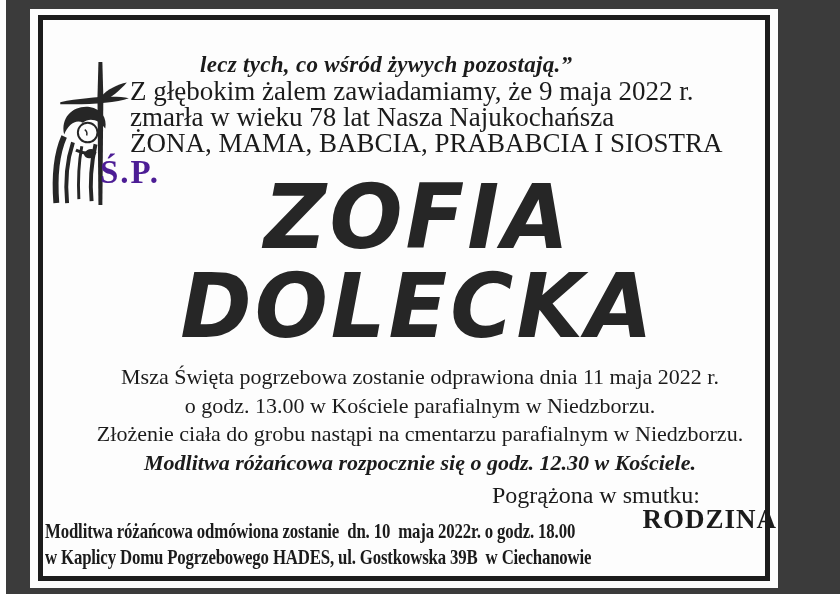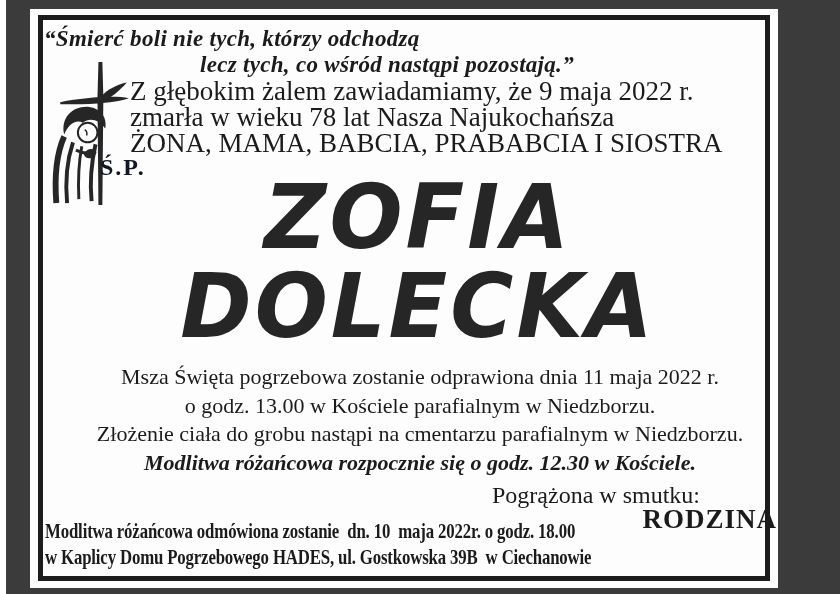--- a/index.html
+++ b/index.html
@@ -15,32 +15,31 @@
   .name{left:43px;width:722px;padding-left:28px;box-sizing:border-box;text-align:center;
         font-family:"DejaVu Sans", sans-serif;font-weight:bold;font-style:italic;
         font-size:86px;line-height:86px;letter-spacing:3px;color:#262626;
         transform:scaleY(1.04);transform-origin:center top;}
   .fun{left:63px;width:714px;text-align:center;font-size:22px;line-height:28.5px;}
   .fun .bi{font-weight:bold;font-style:italic;}
   .mourn1{left:400px;width:300px;text-align:right;font-size:24px;}
   .mourn2{left:500px;width:277px;text-align:right;font-size:27px;font-weight:bold;letter-spacing:1px;}
   .rosary{left:45px;font-size:21px;font-weight:bold;white-space:pre;
           transform:scaleX(0.80);transform-origin:left top;letter-spacing:-0.2px;}
-  .sp{font-size:24px;font-weight:bold;letter-spacing:2px;color:#0f172a;}
+  .sp{font-size:33px;font-weight:bold;letter-spacing:2px;color:#4c1d95;}
 </style>
 </head>
 <body>
 
 <div class="page">
   <div class="band"></div>
   <div class="mat"></div>
   <div class="frame"></div>
 
-  <div class="abs quote" style="left:44px;top:26px;">“Śmierć boli nie tych, którzy odchodzą</div>
-  <div class="abs quote" style="left:200px;top:52px;">lecz tych, co wśród nastąpi pozostają.”</div>
+  <div class="abs quote" style="left:200px;top:52px;">lecz tych, co wśród żywych pozostają.”</div>
 
   <div class="abs" style="left:45px;top:62px;width:150px;height:145px;">
     <svg viewBox="0 0 150 148" width="150" height="145" aria-hidden="true">
       <path d="M53,0 L57,0 L58,36 L57,146 L53,146 L52,36 Z" fill="#262626"></path>
       <path d="M14,41 C40,36 70,34 84,37 C70,42 40,44 14,43 Z" fill="#262626"></path>
       <path d="M55,36 C62,28 72,23 82,21 C74,30 66,36 59,40 Z" fill="#262626"></path>
       <path d="M18,74 C14,56 28,44 44,46 C56,48 62,57 60,68 C54,59 44,56 37,62 C30,58 22,64 18,74 Z" fill="#262626"></path>
       <circle cx="42" cy="72" r="10" fill="#fdfdfd" stroke="#262626" stroke-width="2"></circle>
       <path d="M39,69 q3,2 2,6" stroke="#262626" stroke-width="1.5" fill="none"></path>
       <path d="M18,76 C10,94 8,118 10,144" stroke="#262626" stroke-width="6" fill="none"></path>

